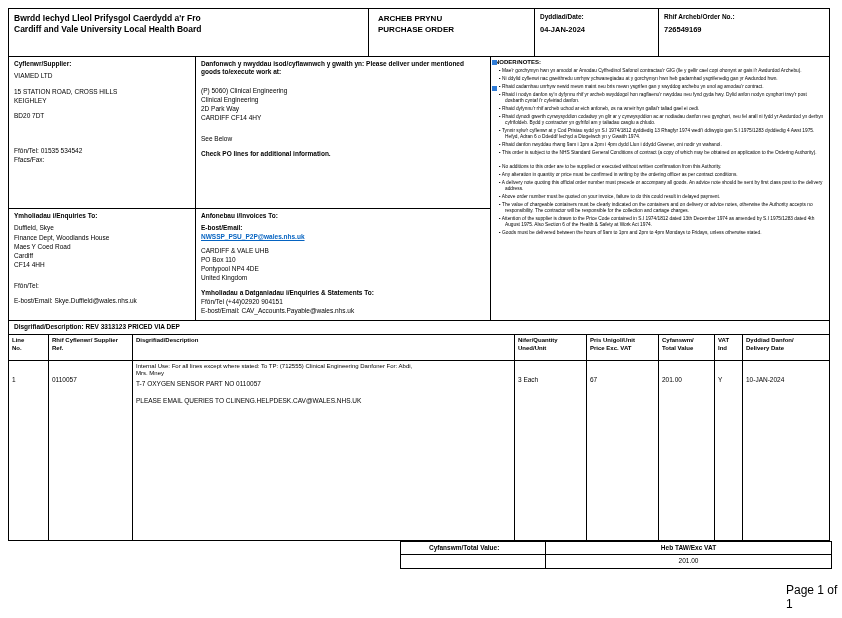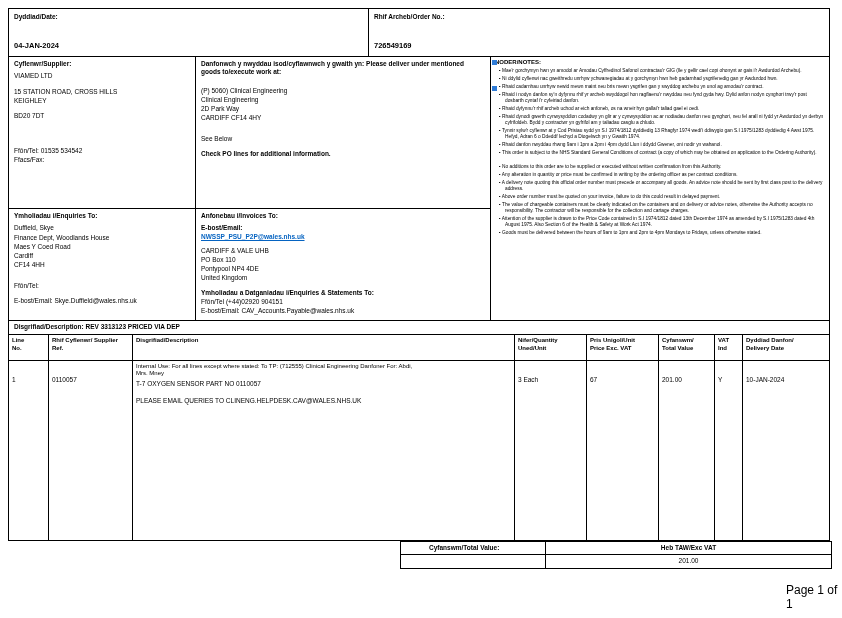--- a/index.html
+++ b/index.html
@@ -16,21 +16,21 @@
     position:absolute;left:8px;top:8px;width:822px;height:533px;
     border:1px solid #000;display:flex;flex-direction:column;background:#fff;
   }
   
   .header-row{display:grid;grid-template-columns:360px 166px 124px 1fr;height:48px;border-bottom:1px solid #000;flex:0 0 auto;}
   .header-row>div{border-right:1px solid #000;padding:4px 5px;overflow:hidden;}
   .header-row>div:last-child{border-right:none;}
   .org-line{font-weight:bold;font-size:8.5px;line-height:1.3;}
   .title-line{font-weight:bold;font-size:8px;line-height:1.4;padding-left:4px;}
   .meta-label{font-weight:bold;font-size:6.5px;}
-  .meta-value{font-weight:bold;font-size:7.5px;margin-top:21px;}
+  .meta-value{font-weight:bold;font-size:7.5px;margin-top:5px;}
   
   .mid-row{display:grid;grid-template-columns:187px 295px 1fr;height:264px;border-bottom:1px solid #000;flex:0 0 auto;}
   .mid-col{border-right:1px solid #000;display:flex;flex-direction:column;overflow:hidden;}
   .mid-col:last-child{border-right:none;}
   .box-top{height:152px;border-bottom:1px solid #000;padding:3px 5px;overflow:hidden;}
   .box-bottom{flex:1;padding:3px 5px;overflow:hidden;}
   .section-label{font-weight:bold;font-size:6.5px;line-height:1.3;margin-bottom:3px;}
   .txt{font-size:6.5px;line-height:1.4;}
   .gap-s{height:6px;}
   .gap-m{height:12px;}
@@ -73,20 +73,28 @@
   .marker{position:absolute;width:5px;height:5px;background:var(--marker-color);}
   .marker-1{left:492px;top:60px;}
   .marker-2{left:492px;top:86px;}
 </style>
 </head>
 <body>
 
 <div class="doc">
 
   <div class="header-row">
+    <div>
+      <div class="org-line">Bwrdd Iechyd Lleol Prifysgol Caerdydd a'r Fro</div>
+      <div class="org-line">Cardiff and Vale University Local Health Board</div>
+    </div>
+    <div>
+      <div class="title-line">ARCHEB PRYNU</div>
+      <div class="title-line">PURCHASE ORDER</div>
+    </div>
     <div>
       <div class="meta-label">Dyddiad/Date:</div>
       <div class="meta-value">04-JAN-2024</div>
     </div>
     <div>
       <div class="meta-label">Rhif Archeb/Order No.:</div>
       <div class="meta-value">726549169</div>
     </div>
   </div>
 

